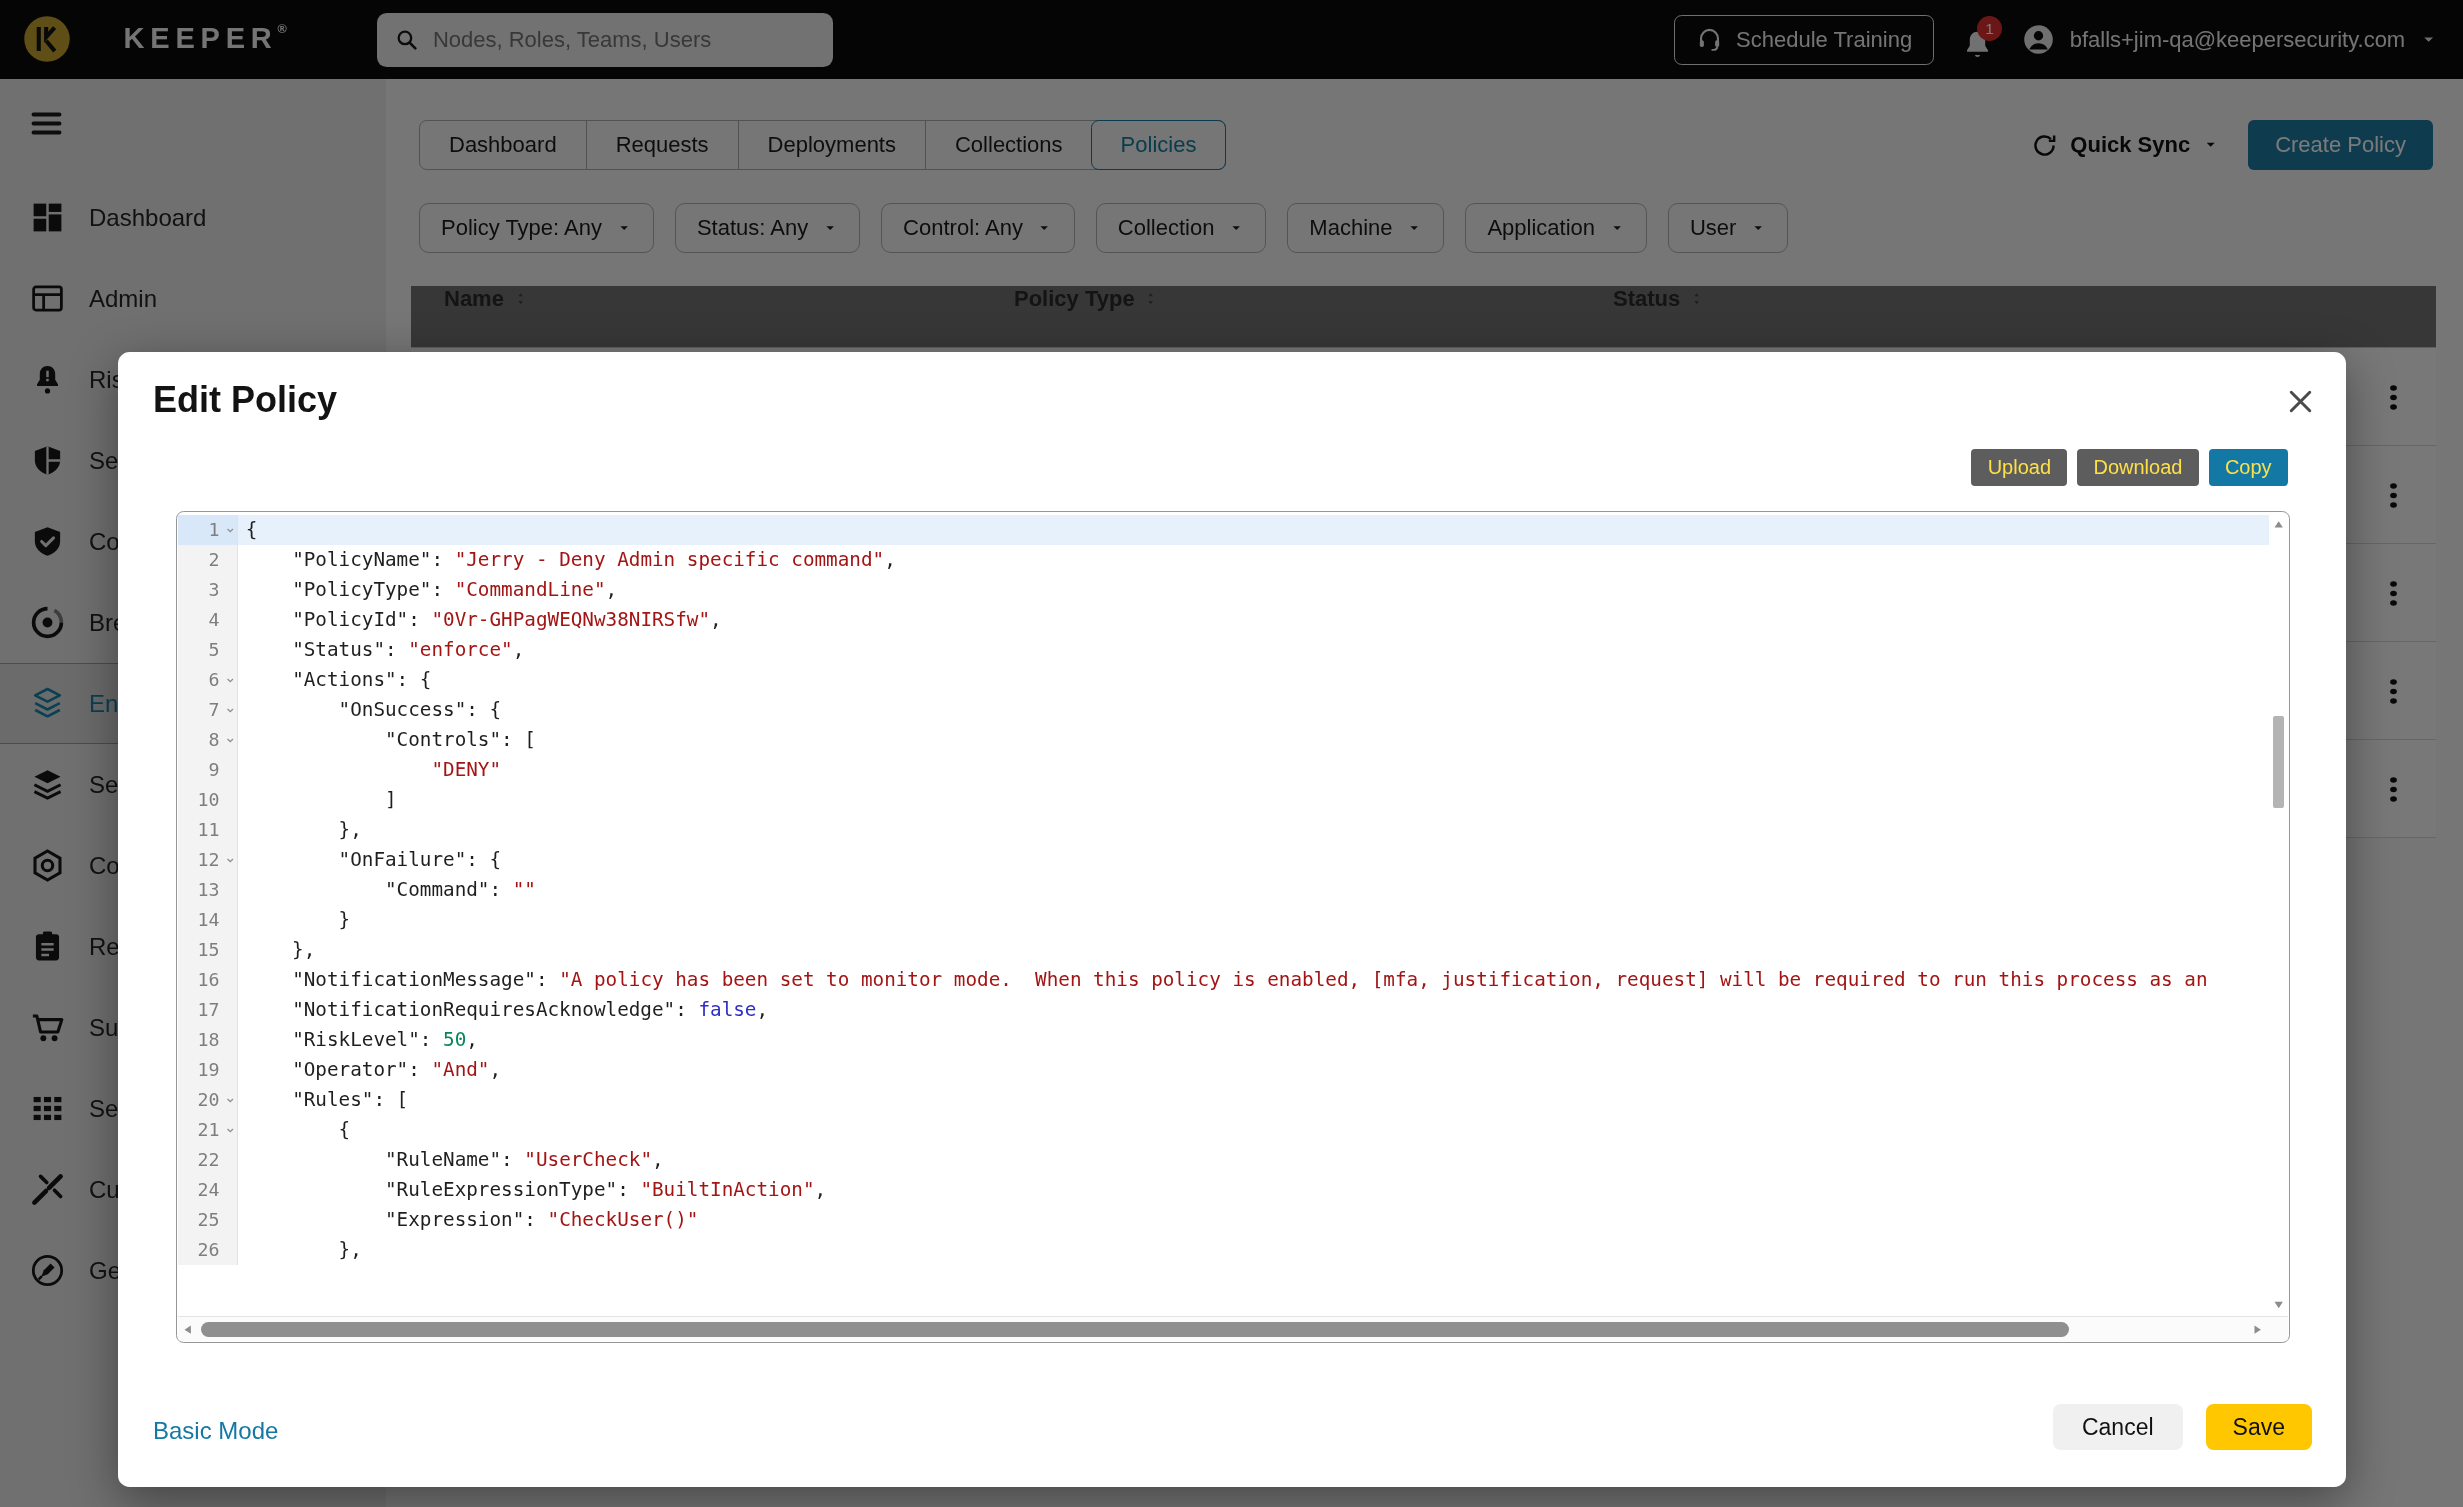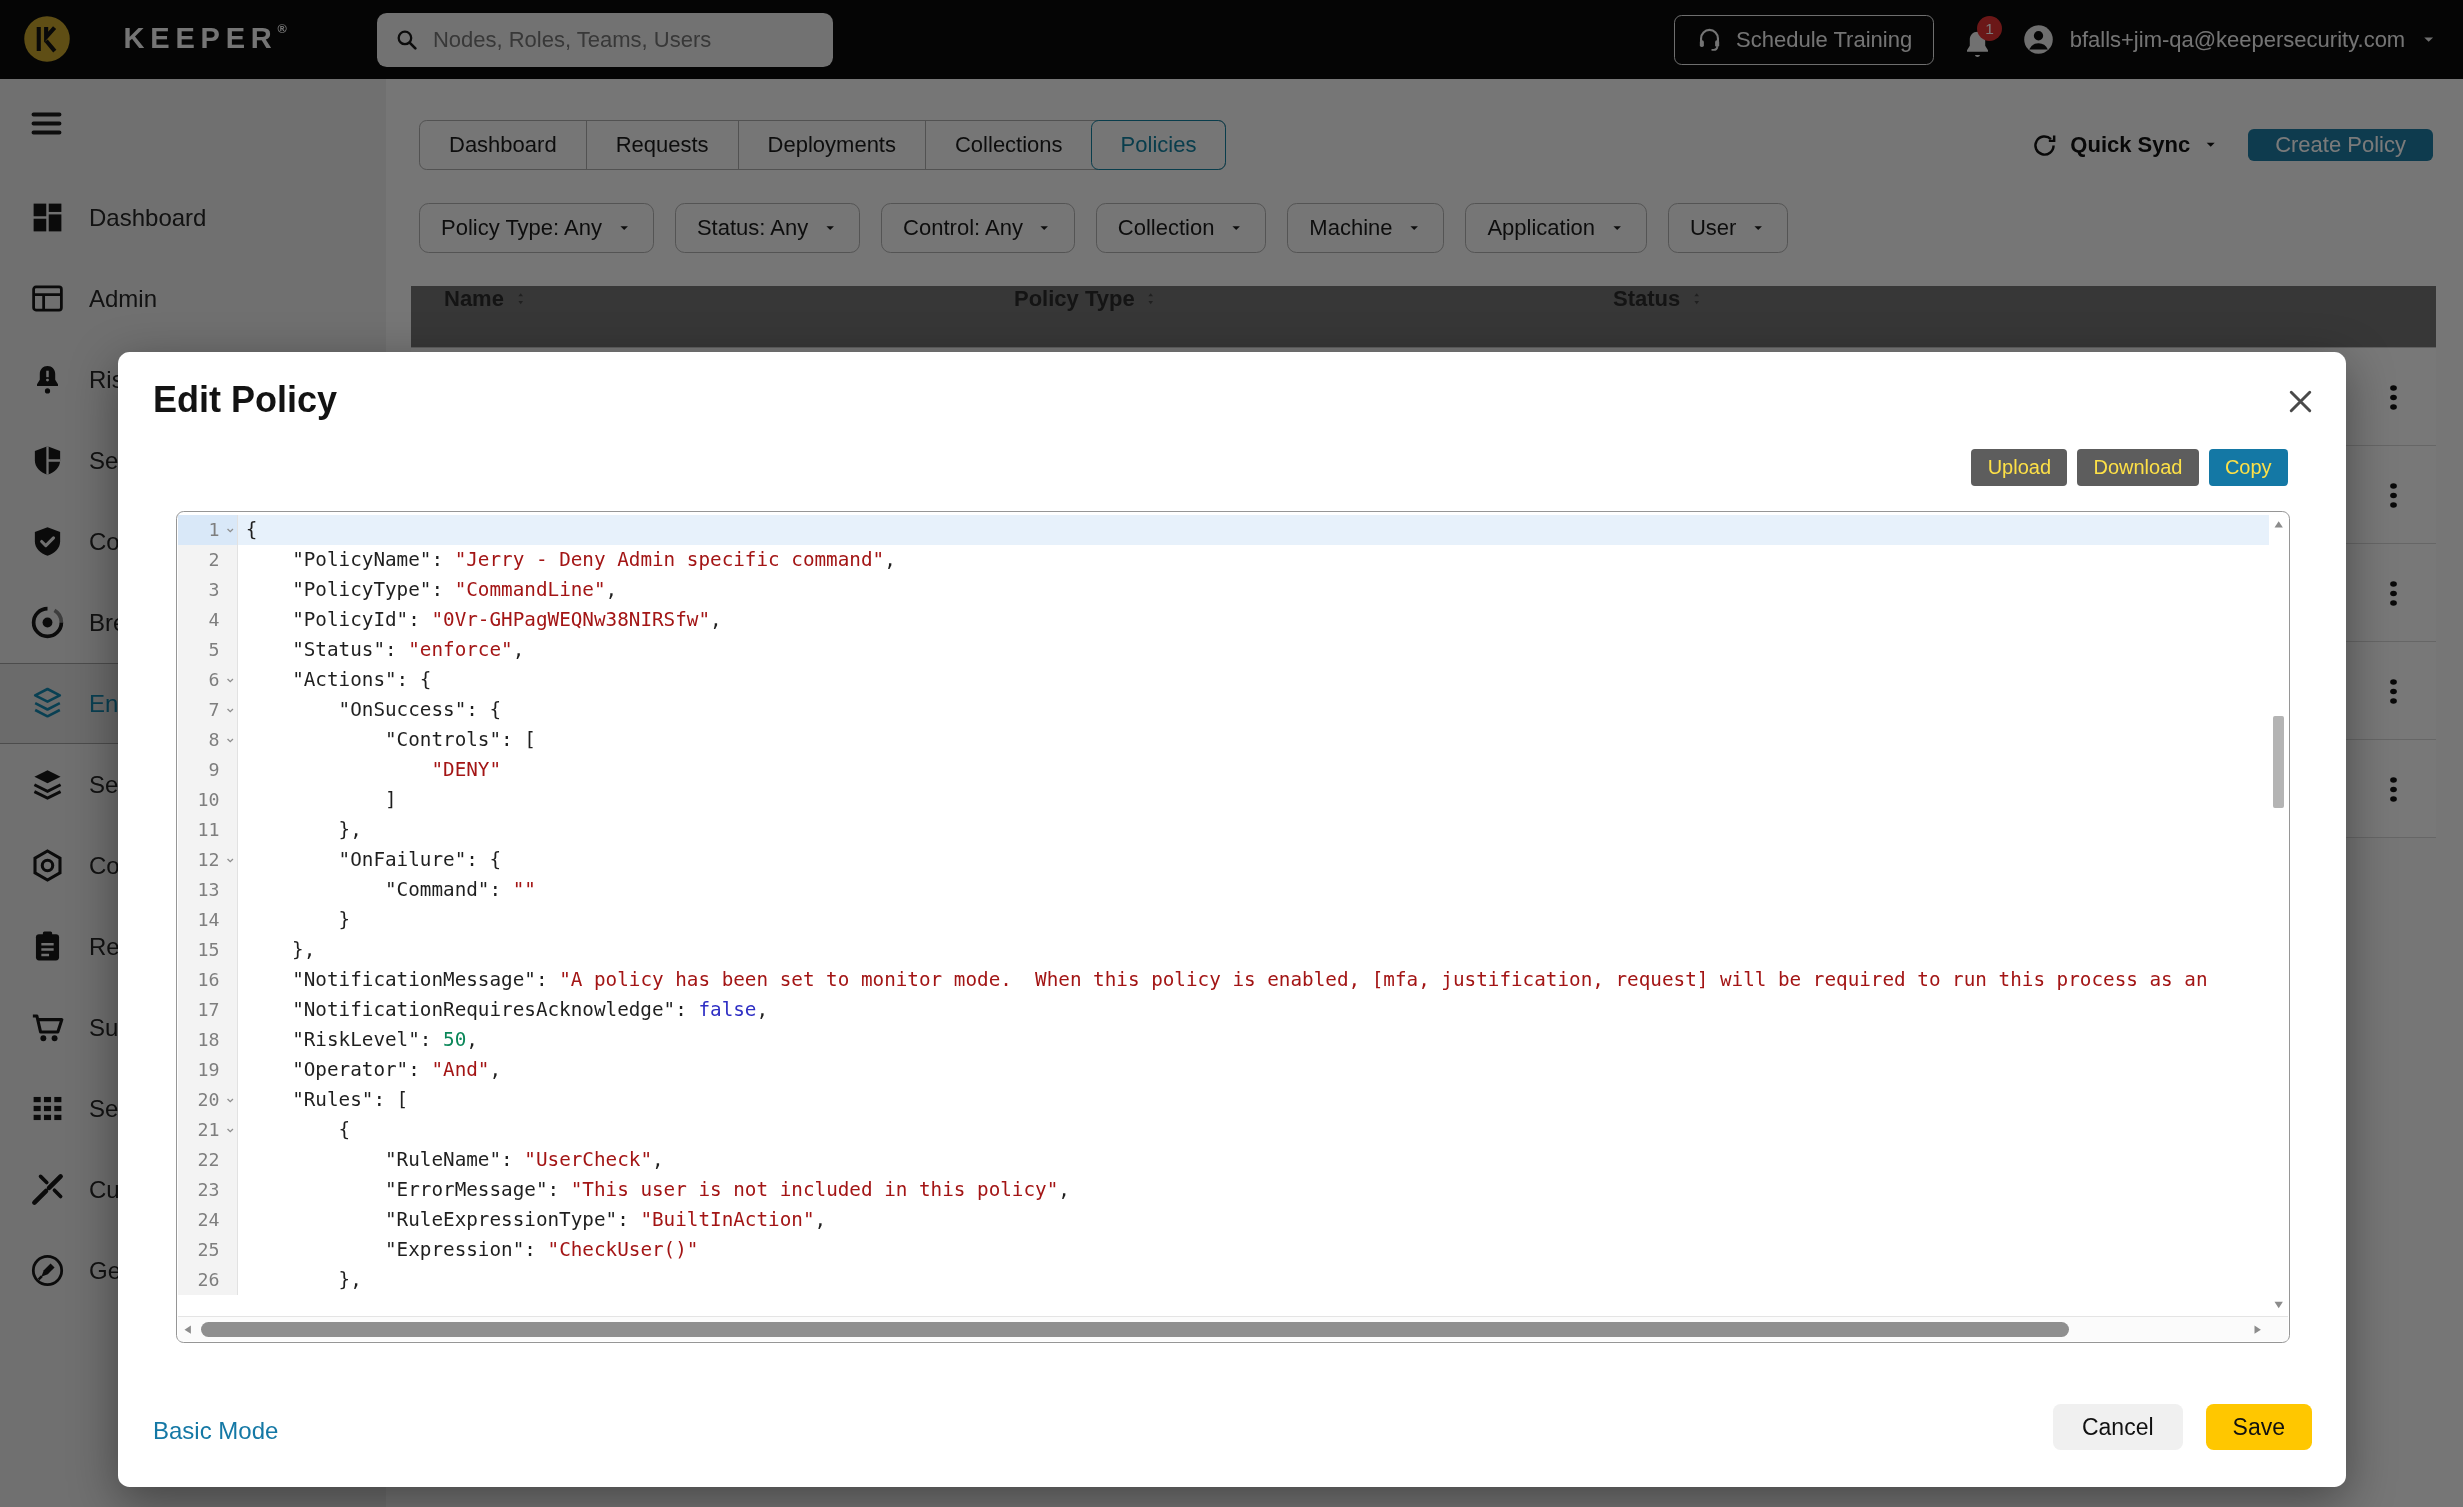--- a/index.html
+++ b/index.html
@@ -48,21 +48,21 @@
   .tabsrow{position:absolute;left:33px;top:41px;right:30px;height:50px;}
   .tabs{display:inline-flex;height:50px;border:1px solid #ababab;border-radius:7.7px;background:transparent;}
   .tab{display:flex;align-items:center;padding:0 29px;font-size:22px;color:#1d1d1d;cursor:pointer;
     border-left:1px solid #ababab;white-space:nowrap;}
   .tab:first-child{border-left:none;}
   .tab.active{border:1px solid #14809f;border-radius:7.7px;margin:-1px -1px -1px -1px;color:#14809f;}
   .tabs-right{position:absolute;right:0;top:0;height:50px;display:flex;align-items:center;gap:29px;}
   .quicksync{display:flex;align-items:center;gap:11.6px;font-size:22px;font-weight:600;color:#111;cursor:pointer;}
   .quicksync .refresh{width:29px;height:29px;}
   .quicksync .caret{width:17.4px;height:17.4px;}
-  .create-btn{height:32px;background:#1f7ca3;color:#fff;font-size:22px;border:none;border-radius:5.8px;
+  .create-btn{height:50px;background:#1f7ca3;color:#fff;font-size:22px;border:none;border-radius:5.8px;
     padding:0 27px;cursor:pointer;font-family:inherit;}
   .filterrow{position:absolute;left:33px;top:124px;right:30px;height:50px;display:flex;align-items:center;gap:21px;}
   .filtersearch{width:402px;height:50px;background:#fdfdfd;border:1px solid #b5b5b5;border-radius:7.7px;
     display:flex;align-items:center;padding:0 15.4px;gap:11.6px;}
   .filtersearch .ic{width:23px;height:23px;color:#141414;}
   .filtersearch input{border:none;outline:none;background:transparent;font-family:inherit;font-size:22px;color:#222;width:309px;}
   .pill{height:50px;border:1px solid #b0b0b0;border-radius:9.7px;display:flex;align-items:center;gap:13.5px;
     padding:0 21px;font-size:22px;color:#1d1d1d;cursor:pointer;white-space:nowrap;}
   .pill .caret{width:16.4px;height:16.4px;}
   .table{position:absolute;left:25px;top:207px;right:27px;}
@@ -680,26 +680,20 @@
             <div class="code"><span class="tk-p">        {</span></div>
           </div>
           <div class="cl">
             <div class="gut">
               <span class="lnum">22</span>
             </div>
             <div class="code"><span class="tk-p">            </span><span class="tk-k">"RuleName"</span><span class="tk-p">: </span><span class="tk-s">"UserCheck"</span><span class="tk-p">,</span></div>
           </div>
           <div class="cl">
             <div class="gut">
-              <span class="lnum">23</span>
-            </div>
-            <div class="code"><span class="tk-p">            </span><span class="tk-k">"ErrorMessage"</span><span class="tk-p">: </span><span class="tk-s">"This user is not included in this policy"</span><span class="tk-p">,</span></div>
-          </div>
-          <div class="cl">
-            <div class="gut">
               <span class="lnum">24</span>
             </div>
             <div class="code"><span class="tk-p">            </span><span class="tk-k">"RuleExpressionType"</span><span class="tk-p">: </span><span class="tk-s">"BuiltInAction"</span><span class="tk-p">,</span></div>
           </div>
           <div class="cl">
             <div class="gut">
               <span class="lnum">25</span>
             </div>
             <div class="code"><span class="tk-p">            </span><span class="tk-k">"Expression"</span><span class="tk-p">: </span><span class="tk-s">"CheckUser()"</span></div>
           </div>

